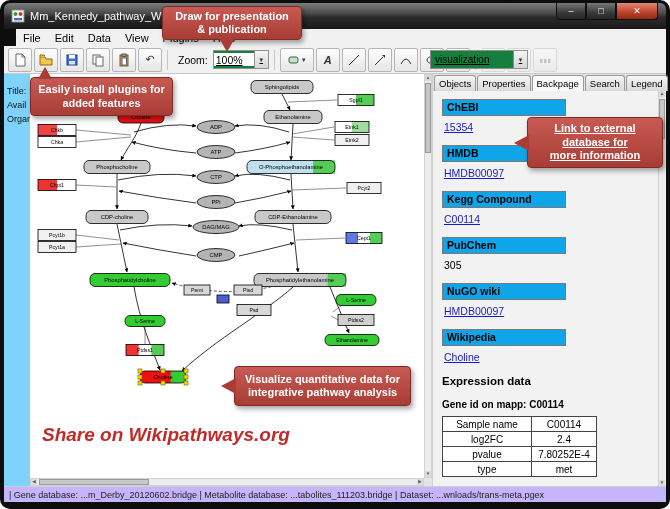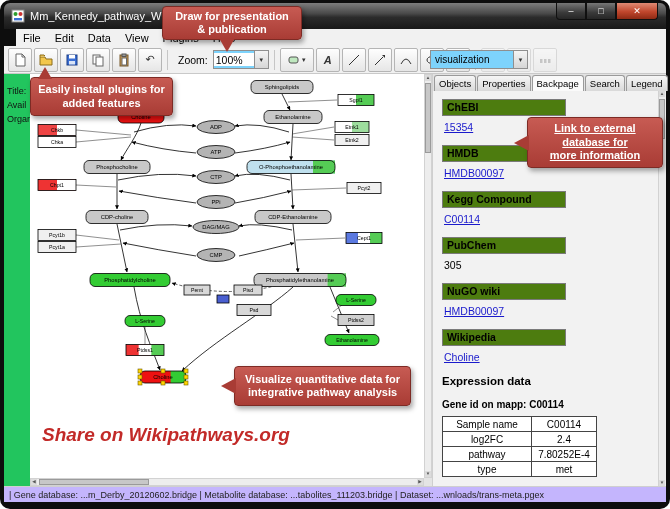--- a/index.html
+++ b/index.html
@@ -22,51 +22,51 @@
   .menu-item{padding:1px 7px;}
   
   .toolbar{position:absolute;left:4px;top:46px;right:4px;height:28px;background:#f1f1f1;
            border-bottom:1px solid #c9c9c9;display:flex;align-items:center;gap:2px;padding-left:4px;box-sizing:border-box;}
   .tbtn{width:22px;height:22px;border:1px solid #b5b5b5;border-radius:2px;flex:0 0 auto;
         background:linear-gradient(#fefefe,#e6e6e6);display:flex;align-items:center;justify-content:center;
         font-size:11px;color:#333;}
   .tbtn.disabled{opacity:.4;}
   .tsep{width:1px;height:20px;background:#c6c6c6;margin:0 3px;flex:0 0 auto;}
   .zoom-label{font-size:10.5px;margin:0 3px 0 5px;color:#000;}
-  .combo{height:17px;border:1px solid #8f8f8f;background:#7dd3fc;display:flex;align-items:center;
-         font-size:10.5px;flex:0 0 auto;}
+  .combo{height:17px;border:1px solid #8f8f8f;background:#15803d;display:flex;align-items:center;
+         font-size:10.5px;flex:0 0 auto;text-decoration:underline;}
   .combo input{border:none;outline:none;width:36px;height:13px;font-size:10.5px;padding:0 2px;
                font-family:"Liberation Sans",sans-serif;}
   .combo .val{padding:0 4px;white-space:nowrap;overflow:hidden;}
   .combo .arrow{width:14px;height:100%;background:linear-gradient(#f5f5f5,#d6d6d6);
                 border-left:1px solid #8f8f8f;display:flex;align-items:center;justify-content:center;
                 font-size:7px;color:#333;box-sizing:border-box;}
   .vis-combo{position:absolute;left:426px;top:4px;width:96px;}
   .vis-combo .val{flex:1;font-size:10px;}
   
   .main{position:absolute;left:4px;top:74px;right:4px;bottom:23px;background:#fff;}
-  .left-info{position:absolute;left:0;top:0;width:46px;height:100%;background:#22c55e;
+  .left-info{position:absolute;left:0;top:0;width:46px;height:100%;background:#7dd3fc;
              border-right:1px solid #cfcfcf;font-size:9px;color:#111;padding-top:12px;box-sizing:border-box;overflow:hidden;}
   .left-info div{padding:0 0 4px 3px;white-space:nowrap;}
   .canvas{position:absolute;left:26px;top:0;width:394px;height:404px;background:#fff;overflow:hidden;}
   
   .vscroll{position:absolute;left:420px;top:0;width:8px;height:404px;background:#ededed;border:1px solid #d2d2d2;box-sizing:border-box;}
   .hscroll{position:absolute;left:26px;top:404px;width:394px;height:8px;background:#ededed;border:1px solid #d2d2d2;box-sizing:border-box;}
   .sb-corner{position:absolute;left:420px;top:404px;width:8px;height:8px;background:#e4e4e4;}
   .sb-arrow{position:absolute;background:#dcdcdc;color:#555;font-size:4.5px;line-height:6px;text-align:center;}
   .sb-thumb{position:absolute;background:#c7c7c7;border:1px solid #9a9a9a;box-sizing:border-box;}
   
   .right-panel{position:absolute;left:428px;top:0;right:0;height:100%;background:#f2f2f2;border-left:1px solid #cfcfcf;box-sizing:border-box;}
   .tabs{display:flex;height:17px;background:#e2e2e2;border-bottom:1px solid #9a9a9a;font-size:9.5px;align-items:flex-end;}
   .tab{padding:2px 4px;border:1px solid #9a9a9a;border-bottom:none;border-radius:3px 3px 0 0;
        background:linear-gradient(#f6f6f6,#d9d9d9);margin-left:1px;white-space:nowrap;}
   .tab.active{background:#fafafa;position:relative;top:1px;padding-bottom:3px;}
   .bp-content{position:absolute;left:0;top:17px;right:8px;bottom:0;padding:8px 0 0 9px;background:#f2f2f2;
               overflow:hidden;font-size:10.5px;color:#000;}
-  .bp-header{box-sizing:border-box;width:124px;height:17px;line-height:15px;background:#4d7c0f;border:1px solid #7a7a7a;
+  .bp-header{box-sizing:border-box;width:124px;height:17px;line-height:15px;background:#0ea5e9;border:1px solid #7a7a7a;
              font-weight:bold;font-size:10.5px;padding:0 4px;}
   .bp-link{display:block;color:#1a1acc;text-decoration:underline;margin:5px 0 12px 2px;font-size:10.5px;cursor:pointer;}
   .bp-plain{display:block;margin:5px 0 12px 2px;font-size:10.5px;}
   .expr-title{font-weight:bold;font-size:11.5px;margin:2px 0 12px 0;}
   .gene-id{font-weight:bold;font-size:10px;margin:0 0 6px 0;}
   .expr-table{border-collapse:collapse;font-size:10px;background:#fff;}
   .expr-table td{border:1px solid #444;height:14px;text-align:center;padding:0 4px;}
   .expr-table td:first-child{width:80px;}
   .expr-table td:last-child{width:56px;}
   .panel-scroll{position:absolute;right:0;top:17px;width:8px;bottom:0;background:#ededed;border-left:1px solid #d2d2d2;box-sizing:border-box;}
@@ -522,21 +522,21 @@
           <tbody>
               <tr>
             <td>Sample name</td>
             <td>C00114</td>
           </tr>
           <tr>
             <td>log2FC</td>
             <td>2.4</td>
           </tr>
           <tr>
-            <td>pathway</td>
+            <td>pvalue</td>
             <td>7.80252E-4</td>
           </tr>
           <tr>
             <td>type</td>
             <td>met</td>
           </tr>
         </tbody>
           </table>
       </div>
       <div class="panel-scroll">

